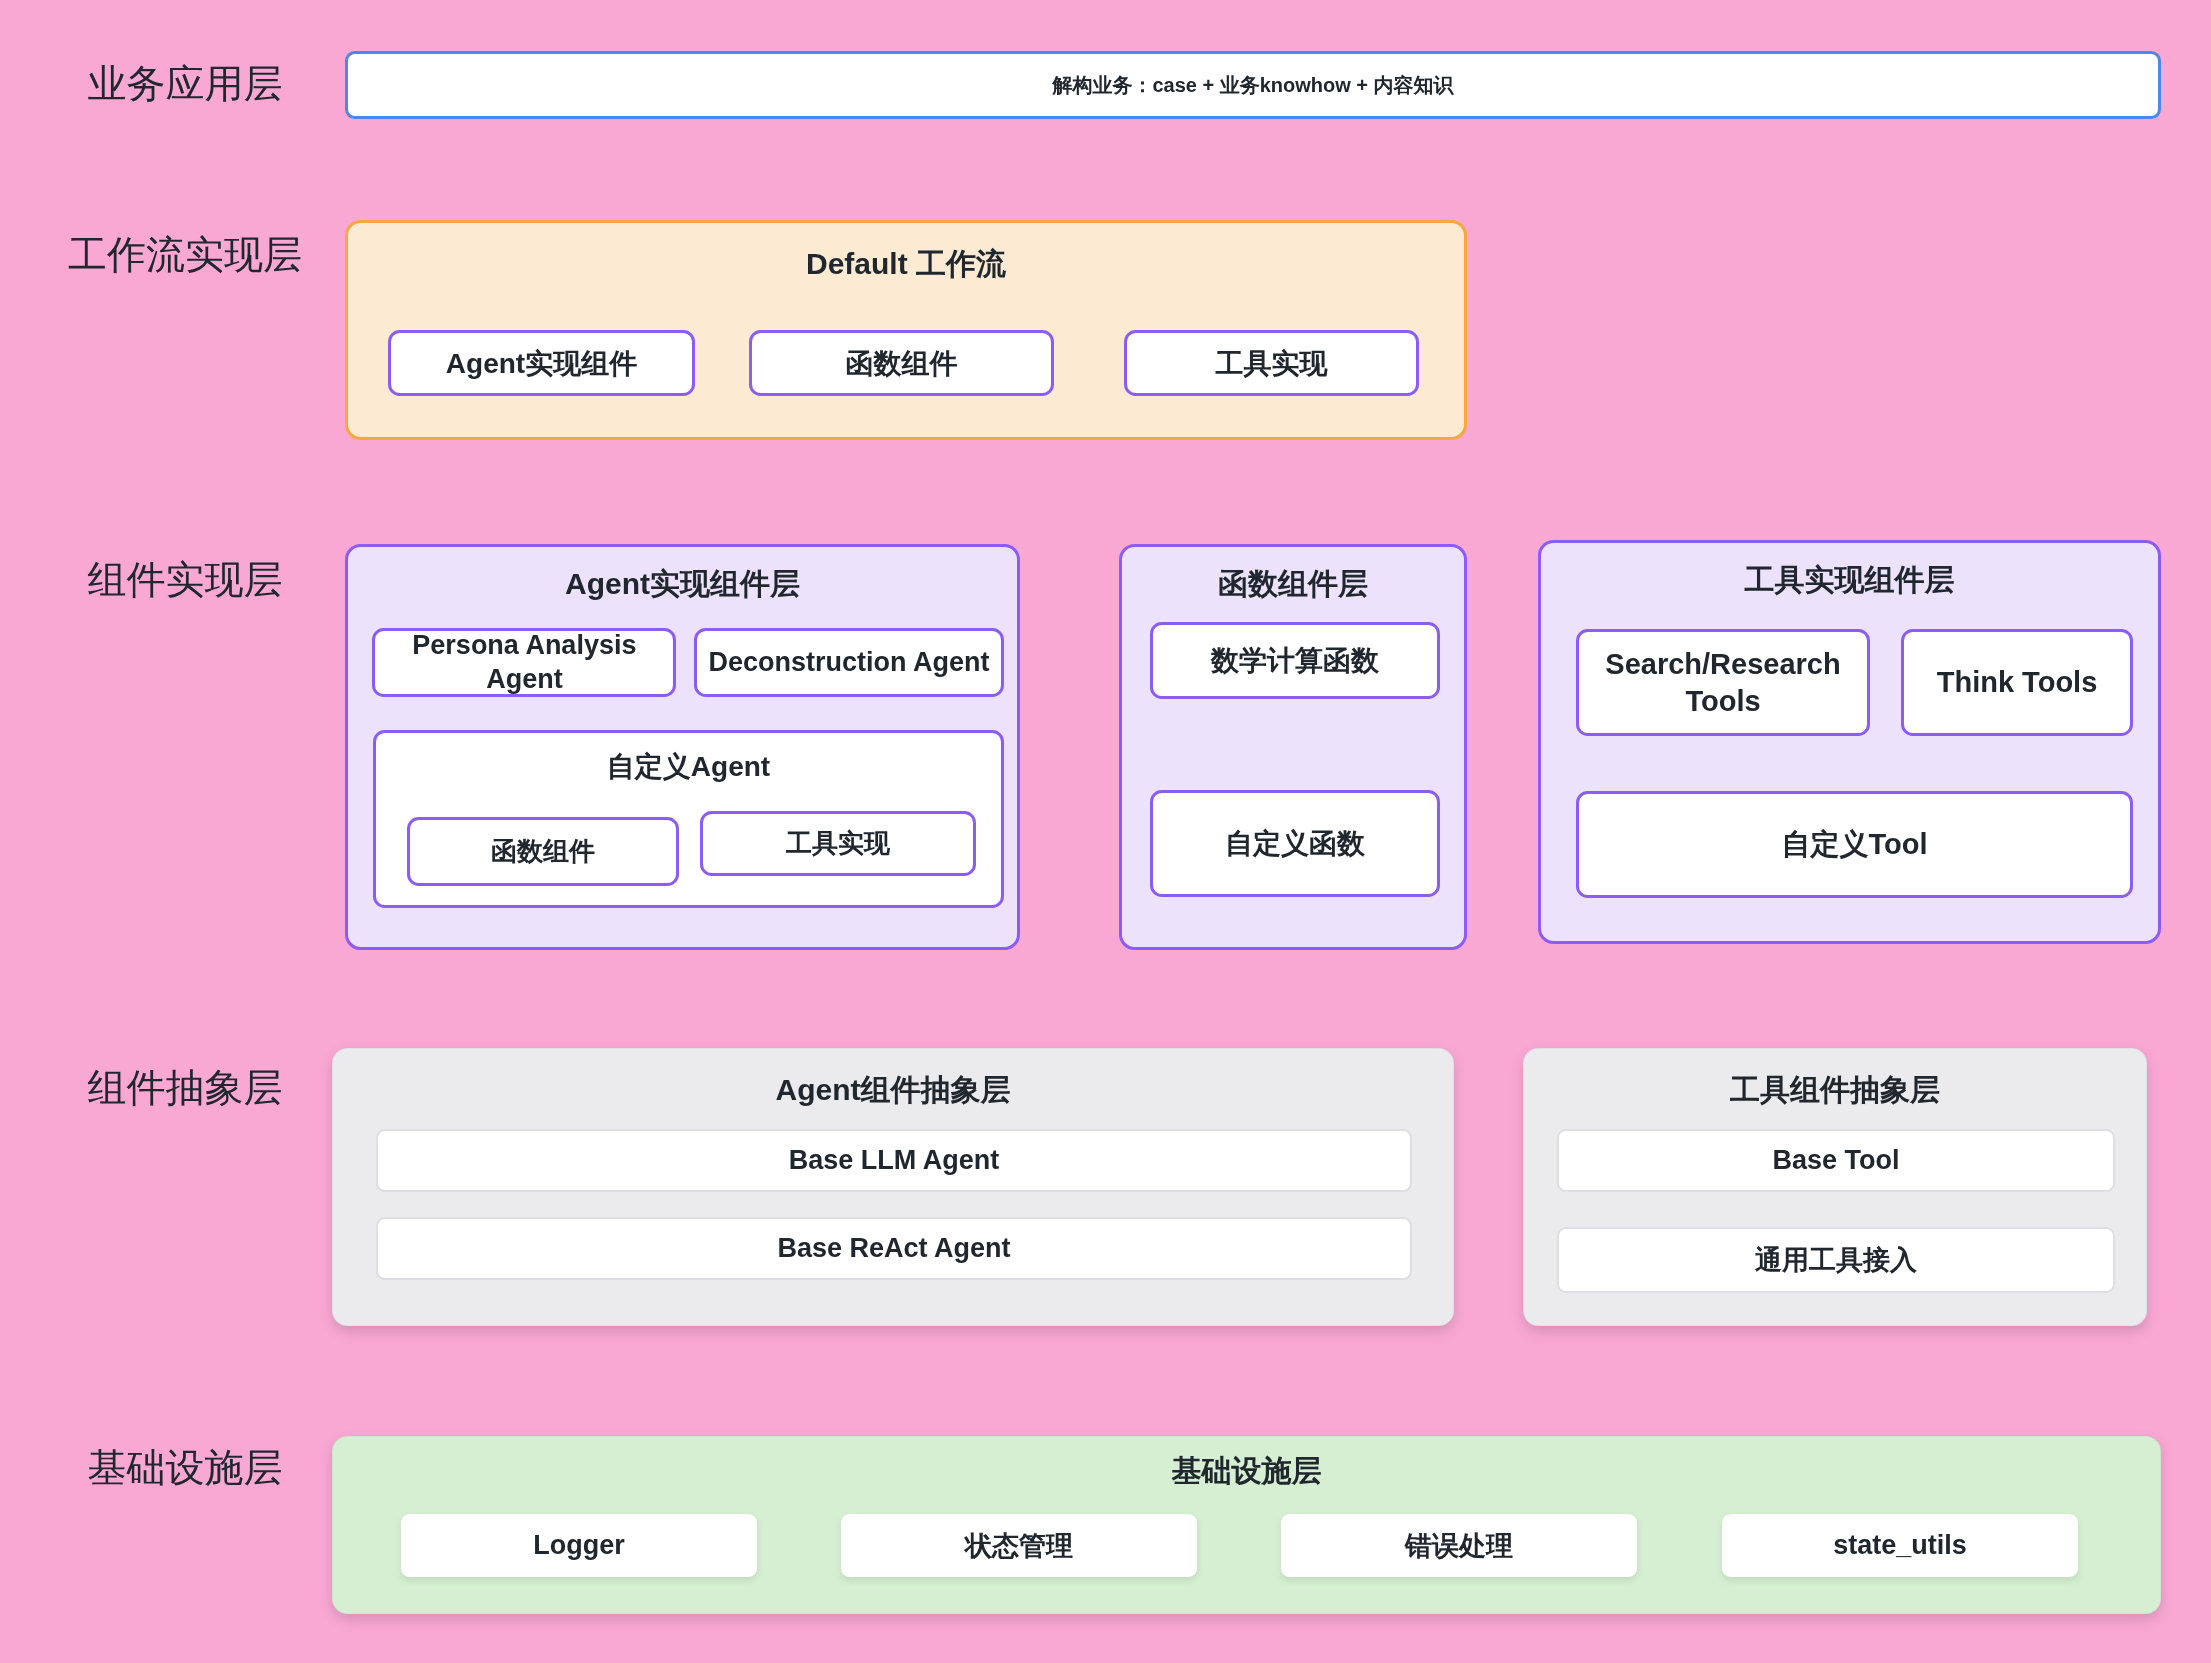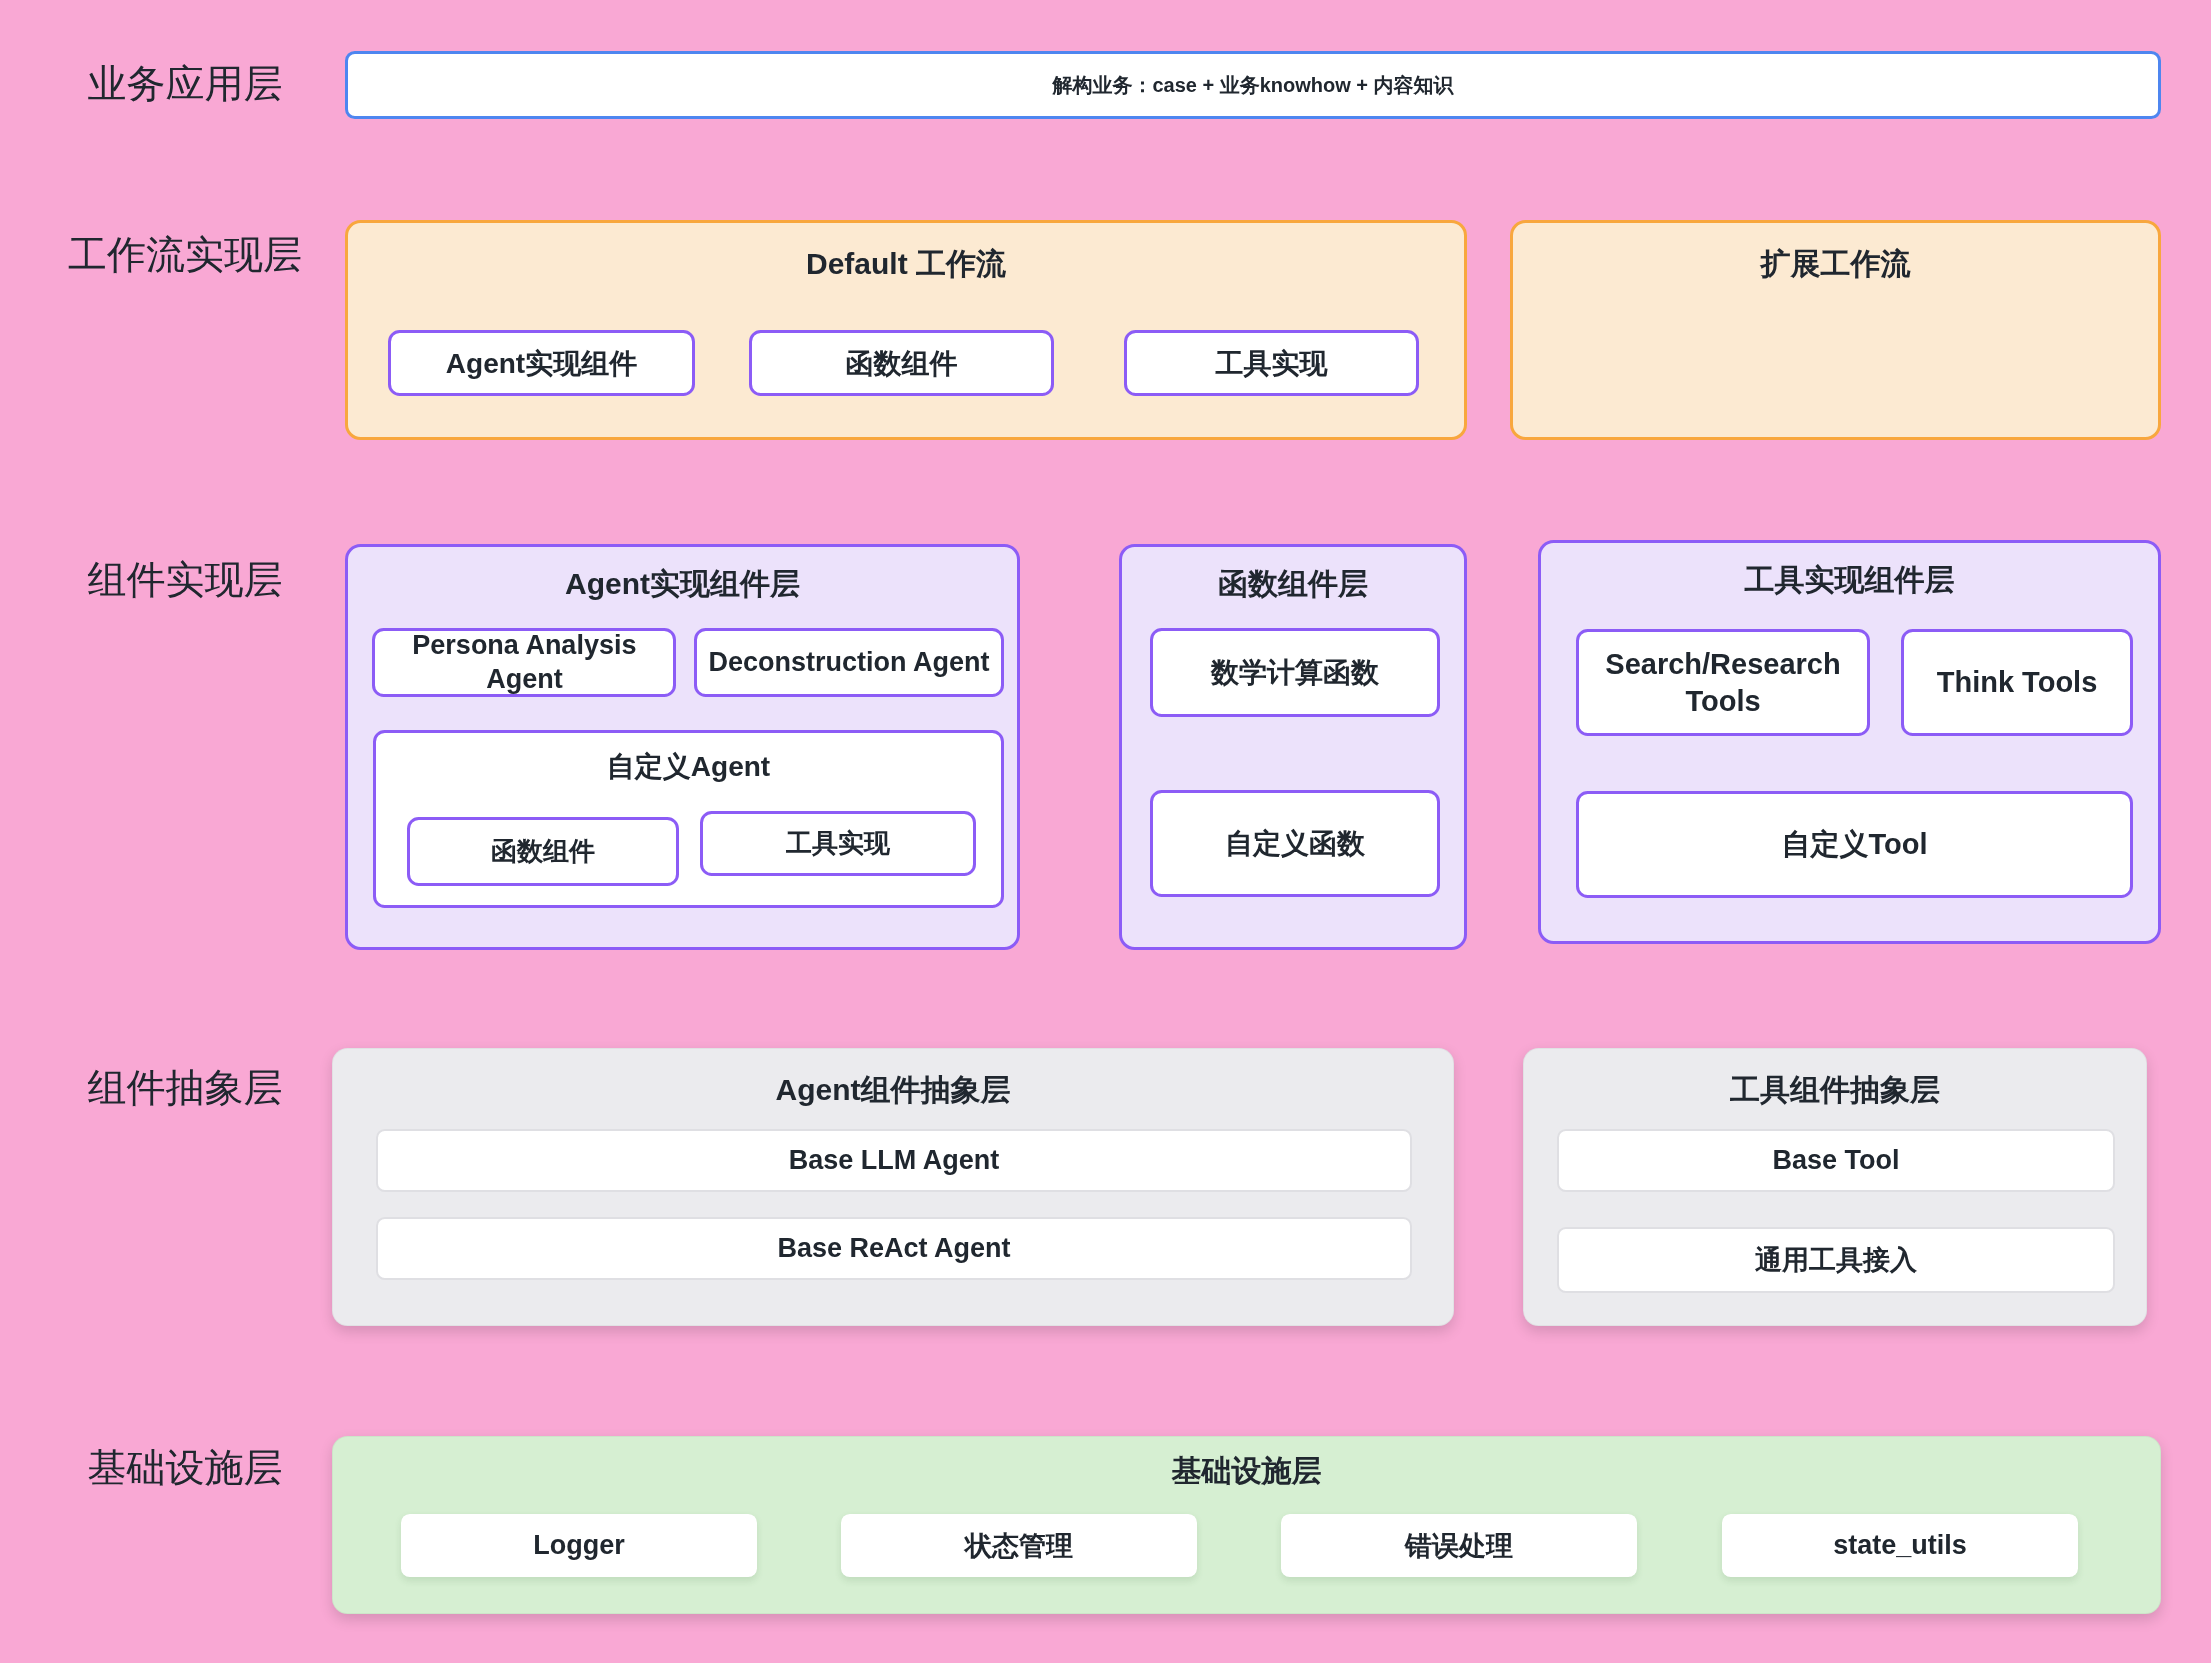--- a/index.html
+++ b/index.html
@@ -120,38 +120,35 @@
     <span>解构业务：case + 业务knowhow + 内容知识</span>
   </div>
 
   <div class="panel orange" style="left:345px;top:220px;width:1122px;height:220px;">
     <div class="panel-title" style="top:21.5px;">Default 工作流</div>
     <div class="pill" style="left:40px;top:107px;width:307px;height:66px;">Agent实现组件</div>
     <div class="pill" style="left:401px;top:107px;width:305px;height:66px;">函数组件</div>
     <div class="pill" style="left:776px;top:107px;width:295px;height:66px;">工具实现</div>
   </div>
 
-  <div class="panel orange" style="left:1510px;top:220px;width:651px;height:220px;">
-    <div class="panel-title" style="top:21.5px;">扩展工作流</div>
-  </div>
 
   <div class="panel purple" style="left:345px;top:544px;width:675px;height:406px;">
     <div class="panel-title" style="top:17.6px;">Agent实现组件层</div>
     <div class="pill" style="left:24.4px;top:81px;width:304px;height:69px;font-size:27px;">Persona Analysis Agent</div>
     <div class="pill" style="left:346px;top:81px;width:310px;height:69px;font-size:27px;">Deconstruction Agent</div>
     <div class="custom-box" style="left:25px;top:183px;width:631px;height:178px;">
       <div class="panel-title" style="top:15.6px;font-size:28px;">自定义Agent</div>
       <div class="pill" style="left:31px;top:84px;width:272px;height:69px;font-size:26px;">函数组件</div>
       <div class="pill" style="left:324px;top:78px;width:276px;height:65px;font-size:26px;">工具实现</div>
     </div>
   </div>
 
   <div class="panel purple" style="left:1119px;top:544px;width:348px;height:406px;">
     <div class="panel-title" style="top:17.6px;">函数组件层</div>
-    <div class="pill" style="left:28px;top:81px;width:290px;height:89px;">数学计算函数</div>
+    <div class="pill" style="left:28px;top:75px;width:290px;height:77px;">数学计算函数</div>
     <div class="pill" style="left:28px;top:243px;width:290px;height:107px;">自定义函数</div>
   </div>
 
   <div class="panel purple" style="left:1538px;top:540px;width:623px;height:404px;">
     <div class="panel-title" style="top:17.6px;">工具实现组件层</div>
     <div class="pill" style="left:35px;top:86px;width:294px;height:107px;font-size:29px;">Search/Research
 Tools</div>
     <div class="pill" style="left:360px;top:86px;width:232px;height:107px;font-size:29px;">Think Tools</div>
     <div class="pill" style="left:35px;top:248px;width:557px;height:107px;font-size:29px;">自定义Tool</div>
   </div>

